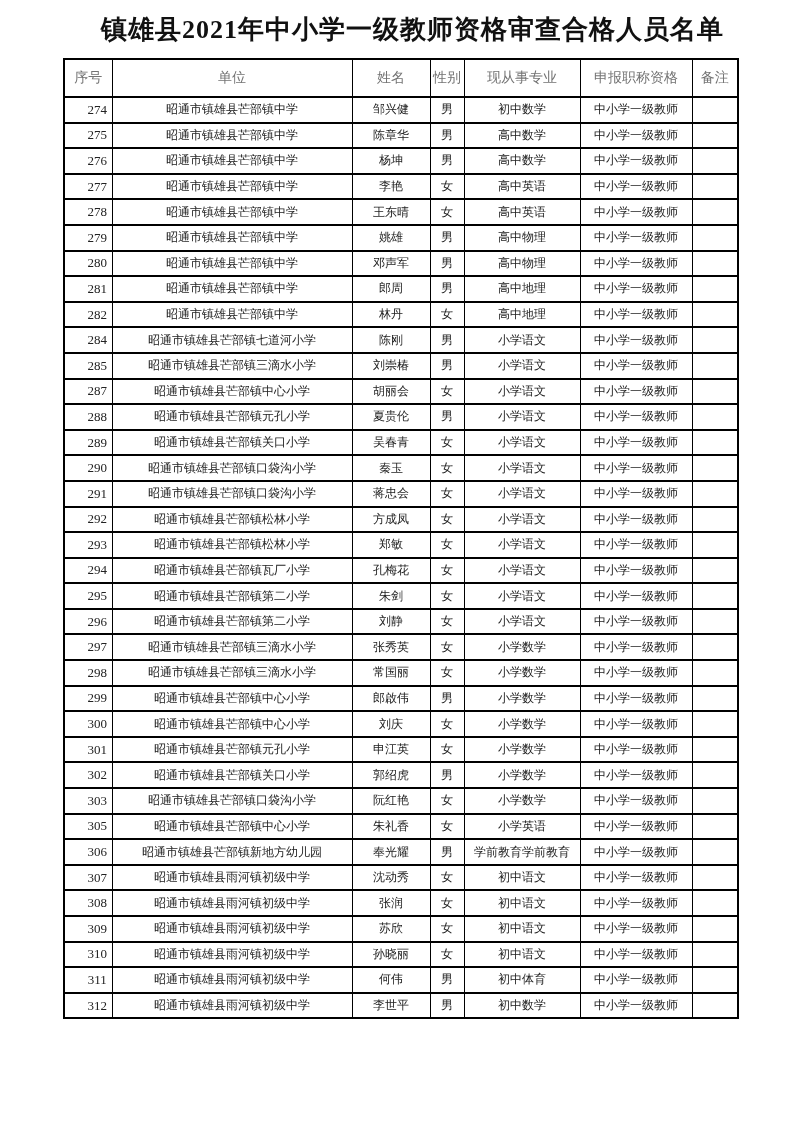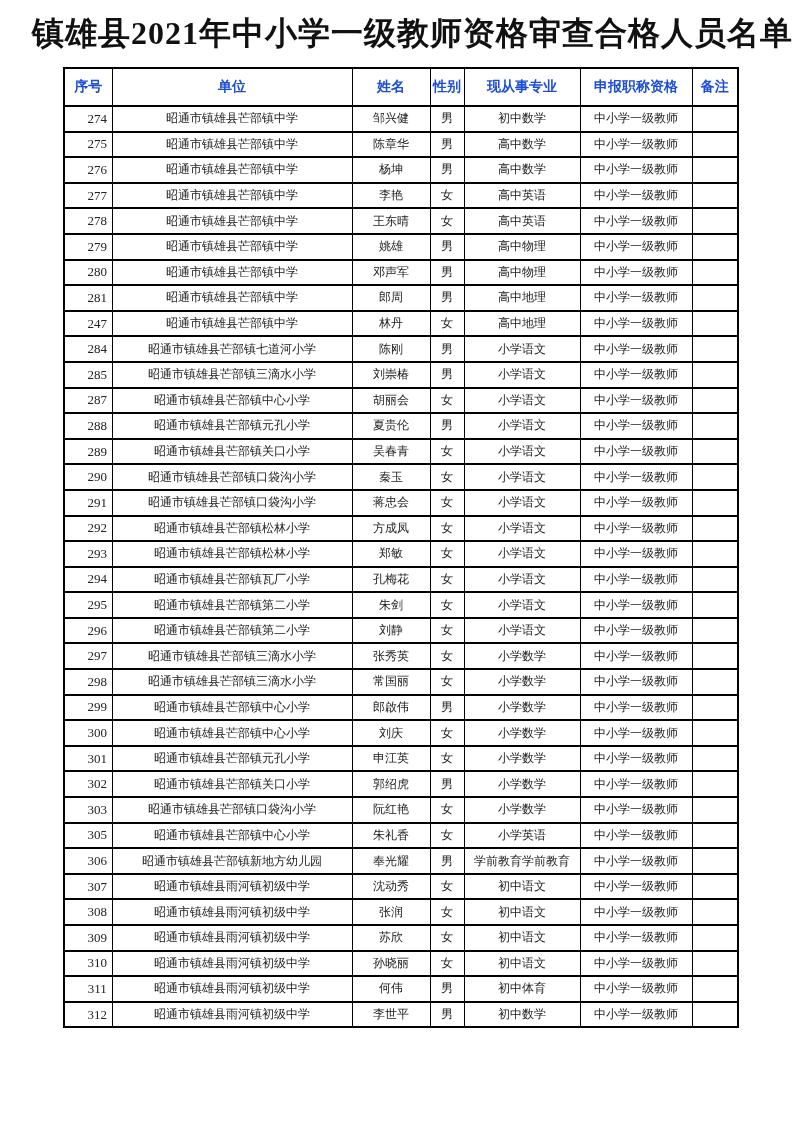--- a/index.html
+++ b/index.html
@@ -9,21 +9,21 @@
   }
   body {
     width: 800px;
     height: 1132px;
     font-family: "Liberation Serif", "DejaVu Serif", serif;
     color: #1a1a1a;
     overflow: hidden;
   }
   .page-title {
     text-align: center;
-    font-size: 32px;
+    font-size: 26px;
     font-weight: bold;
     margin: 12px 0 11px 0;
     letter-spacing: 1px;
     color: #111111;
     padding-left: 25px;
   }
   table.roster {
     border-collapse: collapse;
     table-layout: fixed;
     width: 674px;
@@ -37,22 +37,22 @@
     border-bottom-width: 2px;
     text-align: center;
     vertical-align: middle;
     padding: 0 2px;
     overflow: hidden;
     white-space: nowrap;
   }
   table.roster thead th {
     height: 36px;
     font-size: 14px;
-    font-weight: bold;
-    color: #1d4ed8;
+    font-weight: normal;
+    color: #737373;
   }
   table.roster tbody td {
     height: 23.6px;
     font-size: 12px;
     font-weight: normal;
     color: #222222;
   }
   table.roster tbody td.serial-cell {
     font-size: 13px;
     padding-left: 20px;
@@ -151,21 +151,21 @@
       <tr>
         <td class="serial-cell">281</td>
         <td class="unit-cell">昭通市镇雄县芒部镇中学</td>
         <td class="name-cell">郎周</td>
         <td class="gender-cell">男</td>
         <td class="major-cell">高中地理</td>
         <td class="title-qualification-cell">中小学一级教师</td>
         <td class="remark-cell"></td>
       </tr>
       <tr>
-        <td class="serial-cell">247</td>
+        <td class="serial-cell">282</td>
         <td class="unit-cell">昭通市镇雄县芒部镇中学</td>
         <td class="name-cell">林丹</td>
         <td class="gender-cell">女</td>
         <td class="major-cell">高中地理</td>
         <td class="title-qualification-cell">中小学一级教师</td>
         <td class="remark-cell"></td>
       </tr>
       <tr>
         <td class="serial-cell">284</td>
         <td class="unit-cell">昭通市镇雄县芒部镇七道河小学</td>

